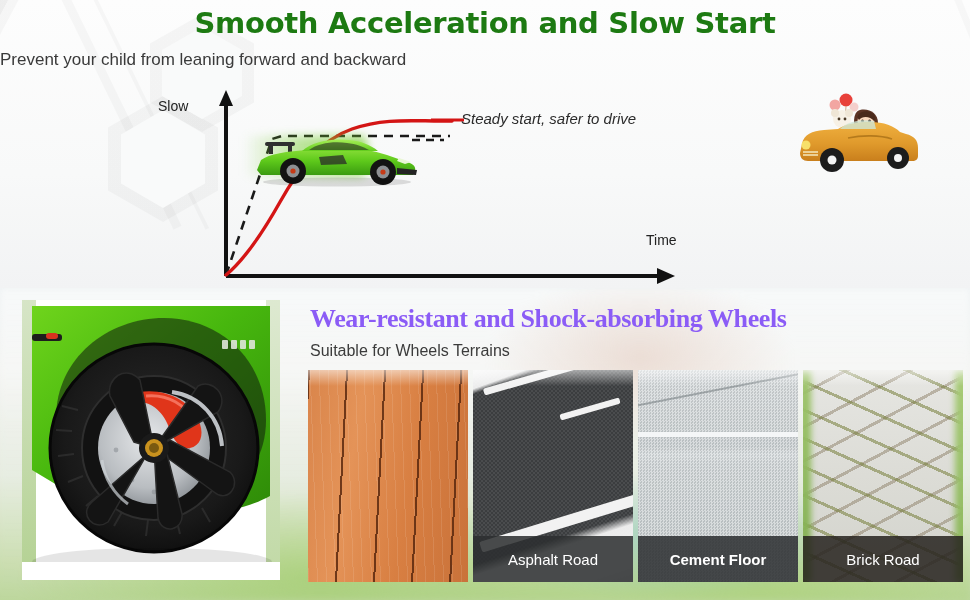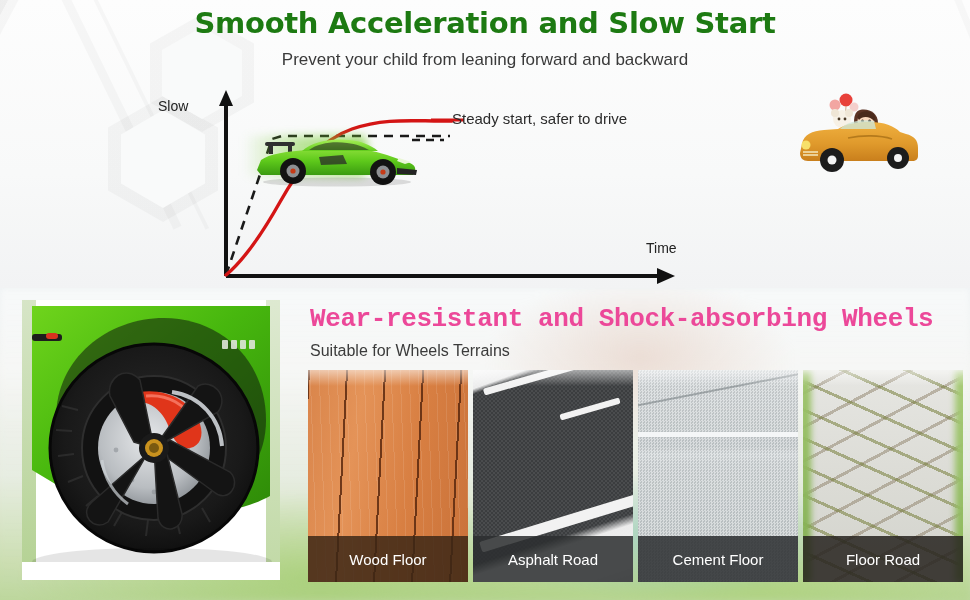--- a/index.html
+++ b/index.html
@@ -39,37 +39,37 @@
   }
   .hexgrp{position:absolute;}
 
   
   .title-main{
     position:absolute;top:6px;left:0;width:970px;text-align:center;
     font-size:29px;font-weight:bold;color:#1d7a12;letter-spacing:-0.3px;
     font-family:"DejaVu Sans","Liberation Sans",sans-serif;
   }
   .subtitle-main{
-    position:absolute;top:50px;left:0;width:970px;text-align:center;
+    position:absolute;top:50px;left:0;width:970px;
     font-size:17px;color:#3a3a3a;font-weight:400;
   }
 
   
   .chart{position:absolute;left:140px;top:84px;width:560px;height:200px;}
   .chart svg{display:block;}
   .axis-label{
     position:absolute;font-size:14px;color:#222;
   }
   .lbl-speed{left:18px;top:14px;}
-  .lbl-time{left:506px;top:156px;}
+  .lbl-time{left:506px;top:148px;}
 
   .legend-text{
     position:absolute;font-size:15px;color:#2b2b2b;white-space:nowrap;
   }
-  .lg1{left:312px;top:26px;}
+  .lg1{left:321px;top:26px;font-style:italic;}
   .lg2{left:282px;top:68px;}
 
   
   .toycar{position:absolute;left:247px;top:124px;width:175px;height:64px;}
   .blurtrail{
     position:absolute;left:237px;top:136px;width:130px;height:40px;
     background:linear-gradient(90deg, rgba(255,255,255,0) 0%, rgba(120,205,50,0.0) 5%, rgba(120,205,50,0.45) 45%, rgba(120,205,50,0.75) 100%);
     filter:blur(5px);border-radius:8px;
   }
 
@@ -88,22 +88,22 @@
       radial-gradient(ellipse 220px 120px at 640px 70px, rgba(226,200,186,0.55), rgba(226,200,186,0) 70%),
       radial-gradient(ellipse 300px 90px at 660px 248px, rgba(128,196,206,0.45), rgba(128,196,206,0) 70%),
       radial-gradient(ellipse 420px 120px at 320px 290px, rgba(150,200,90,0.55), rgba(150,200,90,0) 72%),
       radial-gradient(ellipse 500px 110px at 760px 300px, rgba(160,205,100,0.5), rgba(160,205,100,0) 72%),
       linear-gradient(180deg, rgba(255,255,255,0.55) 0%, rgba(255,255,255,0.1) 45%, rgba(255,255,255,0) 100%);
     filter:blur(3px);
   }
 
   .title-sec2{
     position:absolute;left:310px;top:304px;
-    font-size:26px;font-weight:bold;color:#ec4899;letter-spacing:-0.4px;
-    font-family:Liberation Mono, monospace;
+    font-size:26px;font-weight:bold;color:#8b5cf6;letter-spacing:-0.4px;
+    font-family:Liberation Serif, serif;
   }
   .subtitle-sec2{
     position:absolute;left:310px;top:342px;
     font-size:16px;color:#3b3b3b;
   }
 
   
   .wheel-photo{
     position:absolute;left:22px;top:300px;width:258px;height:280px;
     background:#ffffff;overflow:hidden;
@@ -120,21 +120,21 @@
   .tile.t3{left:495px;}
   .tile .img{position:absolute;inset:0;}
   .tile .cap{
     position:absolute;left:0;bottom:0;width:160px;height:46px;
     display:flex;align-items:center;justify-content:center;
     color:#ffffff;font-size:15px;
     background:rgba(38,38,38,0.80);
   }
   .tile.t0 .cap{background:rgba(58,38,22,0.84);}
   .tile.t1 .cap{background:rgba(44,46,48,0.86);margin-top:12px;}
-  .tile.t2 .cap{background:rgba(48,50,52,0.88);}
+  .tile.t2 .cap{background:rgba(48,50,52,0.88);font-weight:bold;}
   .tile.t3 .cap{background:rgba(40,36,32,0.86);}
 
   
   .tex-wood{
     background:
       repeating-linear-gradient(93deg,
         rgba(90,40,14,0.85) 0px, rgba(90,40,14,0.85) 2px,
         rgba(0,0,0,0) 2px, rgba(0,0,0,0) 38px),
       repeating-linear-gradient(88deg,
         rgba(255,255,255,0.10) 0px, rgba(255,255,255,0.10) 1px,
@@ -417,21 +417,20 @@
       <ellipse cx="130" cy="262" rx="120" ry="14" fill="#000" opacity="0.10"></ellipse>
       <rect x="0" y="262" width="258" height="18" fill="#ffffff"></rect>
     </svg>
   </div>
 
   <div class="tiles">
 
     <div class="tile t0">
       <div class="img tex-wood"></div>
       <div class="topfade"></div>
-      <div class="cap">Wood Floor</div>
     </div>
 
     <div class="tile t1">
       <div class="img tex-asphalt">
         <div class="dash" style="left:8px;top:-2px;width:150px;height:7px;"></div>
         <div class="dash" style="left:86px;top:36px;width:62px;height:6px;"></div>
         <div class="dash" style="left:4px;top:146px;width:176px;height:11px;transform:rotate(-17deg);"></div>
       </div>
       <div class="topfade"></div>
       <div class="cap">Asphalt Road</div>
@@ -445,17 +444,17 @@
       <div class="topfade"></div>
       <div class="cap">Cement Floor</div>
     </div>
 
     <div class="tile t3">
       <div class="img tex-brick">
         <div class="grassL"></div>
         <div class="grassR"></div>
       </div>
       <div class="topfade"></div>
-      <div class="cap">Floor Road</div>
+      <div class="cap">Brick Road</div>
     </div>
   </div>
 
 </div>
 
 </body></html>

